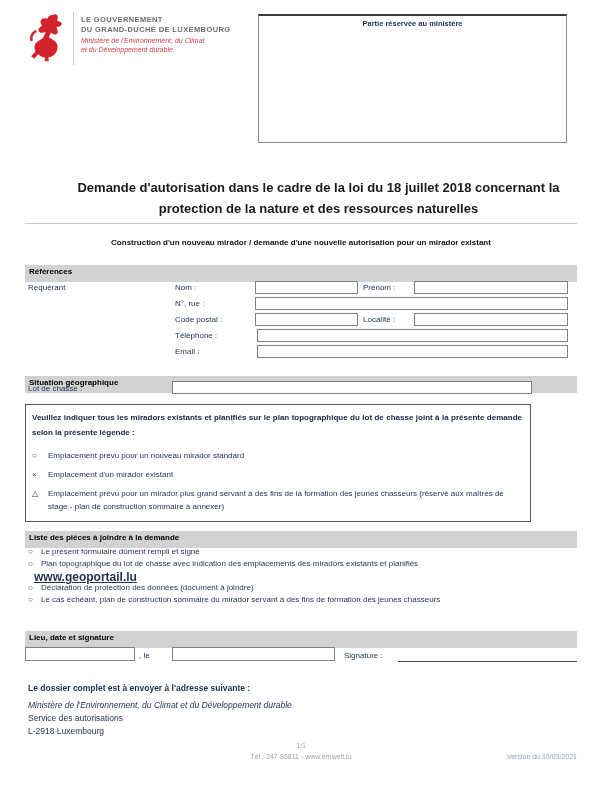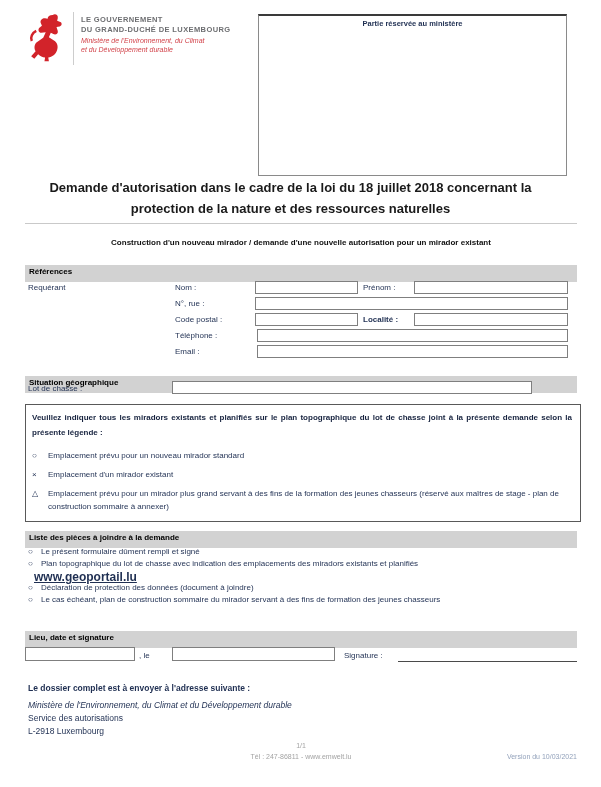--- a/index.html
+++ b/index.html
@@ -7,28 +7,28 @@
     position:relative; width:601px; height:787px; background:#ffffff;
     font-family:"Liberation Sans", sans-serif; color:#1f2f52; overflow:hidden;
   }
   .abs { position:absolute; }
 
   
   .gov-gray { font-size:7.5px; color:#6d6e71; letter-spacing:.4px; line-height:9.5px; font-weight:bold; }
   .gov-red  { font-size:7px; color:#d2434a; font-style:italic; line-height:9px; }
   .logo-divider { width:1px; height:53px; background:#cdcdcd; }
   .reserved-box {
-    left:258px; top:14px; width:309px; height:162px; box-sizing:border-box;
+    left:258px; top:14px; width:309px; height:129px; box-sizing:border-box;
     border:1px solid #8a8a8a; border-top:2px solid #3a3a3a; background:#fff;
     text-align:center; font-size:7.5px; color:#1f2f52; padding-top:3px; font-weight:bold;
   }
 
   
   .form-title {
-    left:20px; top:177px; width:541px; text-align:center;
+    left:48px; top:177px; width:541px; text-align:center;
     font-size:13px; font-weight:bold; color:#1a1a1a; line-height:21px;
   }
   .rule { left:25px; top:223px; width:552px; height:1px; background:#c9c9c9; }
   .form-subtitle {
     left:25px; top:238px; width:552px; text-align:center;
     font-size:8px; font-weight:bold; color:#111;
   }
 
   
   .bar {
@@ -41,21 +41,21 @@
   .bold { font-weight:bold; }
 
   input.field {
     position:absolute; border:1px solid #7f7f7f; background:#fff;
     font-size:8px; padding:0 2px; box-sizing:border-box; height:13px;
     font-family:"Liberation Sans", sans-serif; color:#1f2f52;
   }
 
   
   .legend-box {
-    left:25px; top:404px; width:556px; height:118px; box-sizing:border-box;
+    left:25px; top:404px; width:506px; height:118px; box-sizing:border-box;
     border:1px solid #595959; padding:5px 8px 0 6px;
   }
   .legend-intro { font-size:8px; font-weight:bold; color:#17233f; line-height:15px; text-align:justify; margin:0; }
   .legend-item { display:flex; font-size:8px; line-height:13px; margin-top:6px; }
   .legend-item .sym { width:16px; flex:0 0 16px; font-size:8px; }
 
   
   .att-row { position:absolute; left:28px; width:540px; display:flex; font-size:8px; line-height:11px; }
   .att-row .sym { width:13px; flex:0 0 13px; }
   .geo-link { position:absolute; left:34px; font-size:12px; font-weight:bold; text-decoration:underline; color:#1f2f52; }
@@ -101,21 +101,21 @@
   <div class="abs lbl" style="left:175px; top:283px;">Nom :</div>
   <input class="field" style="left: 255px; top: 281px; width: 103px;" value="">
   <div class="abs lbl" style="left:363px; top:283px;">Prénom :</div>
   <input class="field" style="left: 414px; top: 281px; width: 154px;" value="">
 
   <div class="abs lbl" style="left:175px; top:299px;">N°, rue :</div>
   <input class="field" style="left: 255px; top: 297px; width: 313px;" value="">
 
   <div class="abs lbl" style="left:175px; top:315px;">Code postal :</div>
   <input class="field" style="left: 255px; top: 313px; width: 103px;" value="">
-  <div class="abs lbl" style="left:363px; top:315px;font-weight:bold;">Localité :</div>
+  <div class="abs lbl" style="left:363px; top:315px;">Localité :</div>
   <input class="field" style="left: 414px; top: 313px; width: 154px;" value="">
 
   <div class="abs lbl" style="left:175px; top:331px;">Téléphone :</div>
   <input class="field" style="left: 257px; top: 329px; width: 311px;" value="">
 
   <div class="abs lbl" style="left:175px; top:347px;">Email :</div>
   <input class="field" style="left: 257px; top: 345px; width: 311px;" value="">
 
   <div class="abs bar" style="top:376px;">Situation géographique</div>
   <div class="abs lbl" style="left:28px; top:384px;">Lot de chasse :</div>

